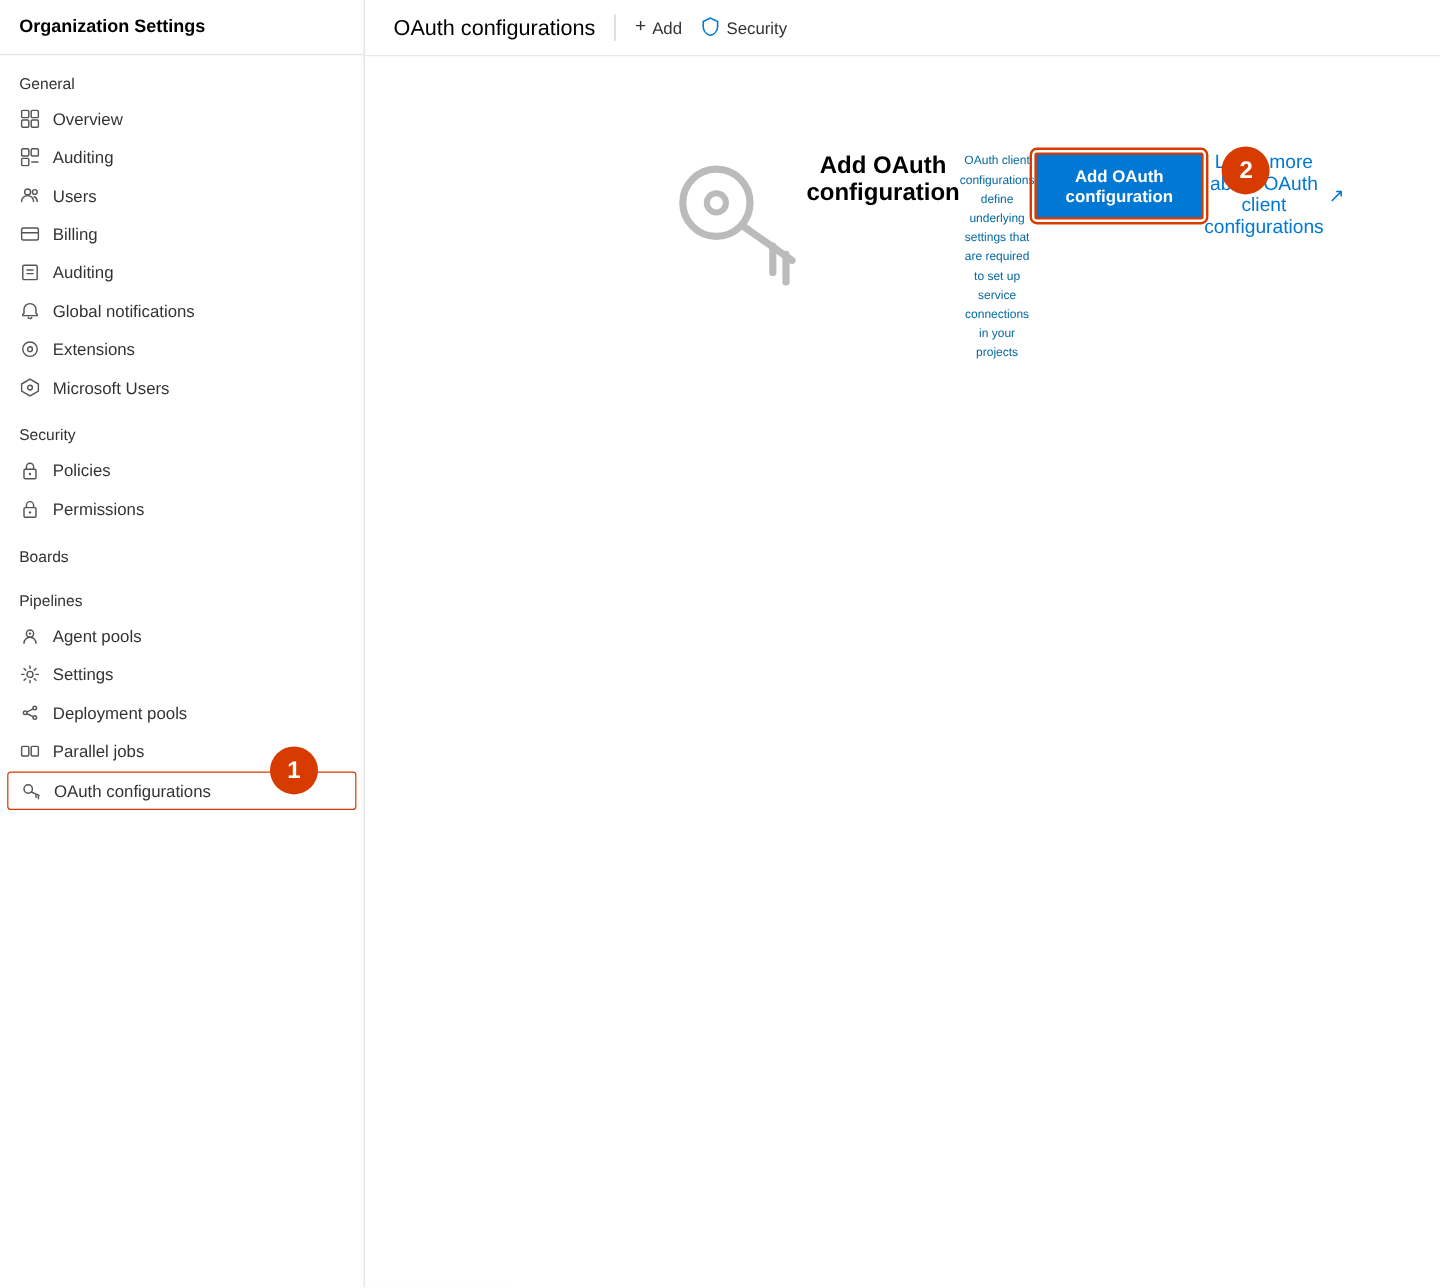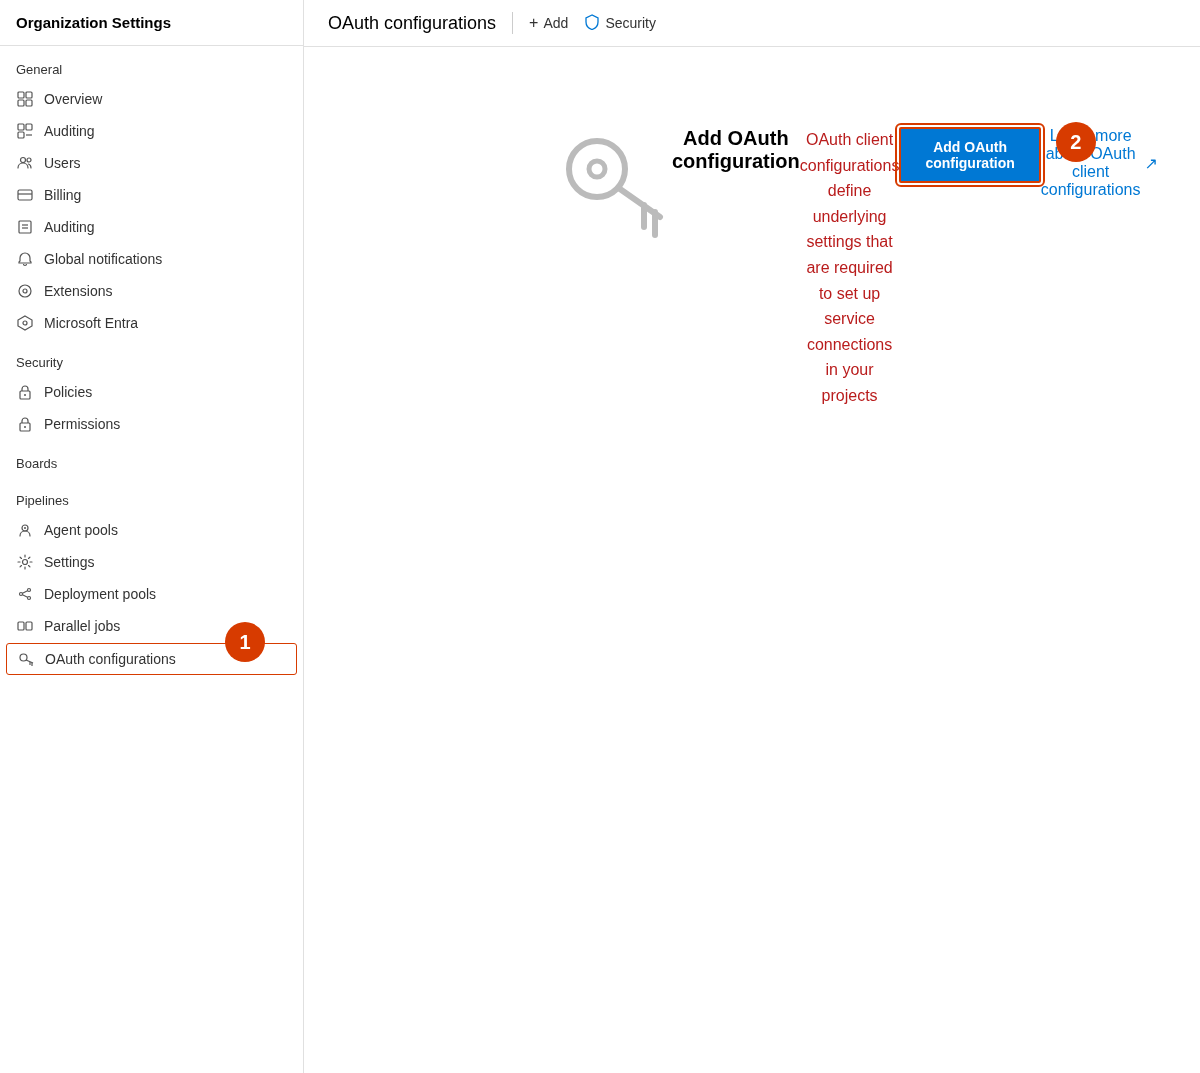--- a/index.html
+++ b/index.html
@@ -124,22 +124,22 @@
     .empty-state-icon {
       margin-bottom: 24px;
     }
     .empty-state-title {
       font-size: 20px;
       font-weight: 600;
       color: #000;
       margin-bottom: 12px;
     }
     .empty-state-desc {
-      font-size: 16px;
-      color: #b91c1c;
+      font-size: 10px;
+      color: #0369a1;
       line-height: 1.6;
       margin-bottom: 24px;
     }
     .add-oauth-btn {
       background: #0078d4;
       color: #fff;
       border: 2px solid #d73b00;
       border-radius: 2px;
       padding: 10px 24px;
       font-size: 14px;
@@ -279,21 +279,21 @@
     <span class="item-label">Extensions</span>
   </div>
 
   <div class="sidebar-item">
     <span class="icon">
       <svg width="16" height="16" viewBox="0 0 16 16" fill="none">
         <polygon points="8,1 15,5 15,11 8,15 1,11 1,5" stroke="#555" stroke-width="1.2" fill="none"></polygon>
         <circle cx="8" cy="8" r="2" stroke="#555" stroke-width="1.2"></circle>
       </svg>
     </span>
-    <span class="item-label">Microsoft Entra</span>
+    <span class="item-label">Microsoft Users</span>
   </div>
 
   <div class="sidebar-section-label">Security</div>
 
   <div class="sidebar-item">
     <span class="icon">
       <svg width="16" height="16" viewBox="0 0 16 16" fill="none">
         <rect x="3" y="7" width="10" height="8" rx="1" stroke="#555" stroke-width="1.2"></rect>
         <path d="M5 7V5a3 3 0 0 1 6 0v2" stroke="#555" stroke-width="1.2"></path>
         <circle cx="8" cy="11" r="1" fill="#555"></circle>

